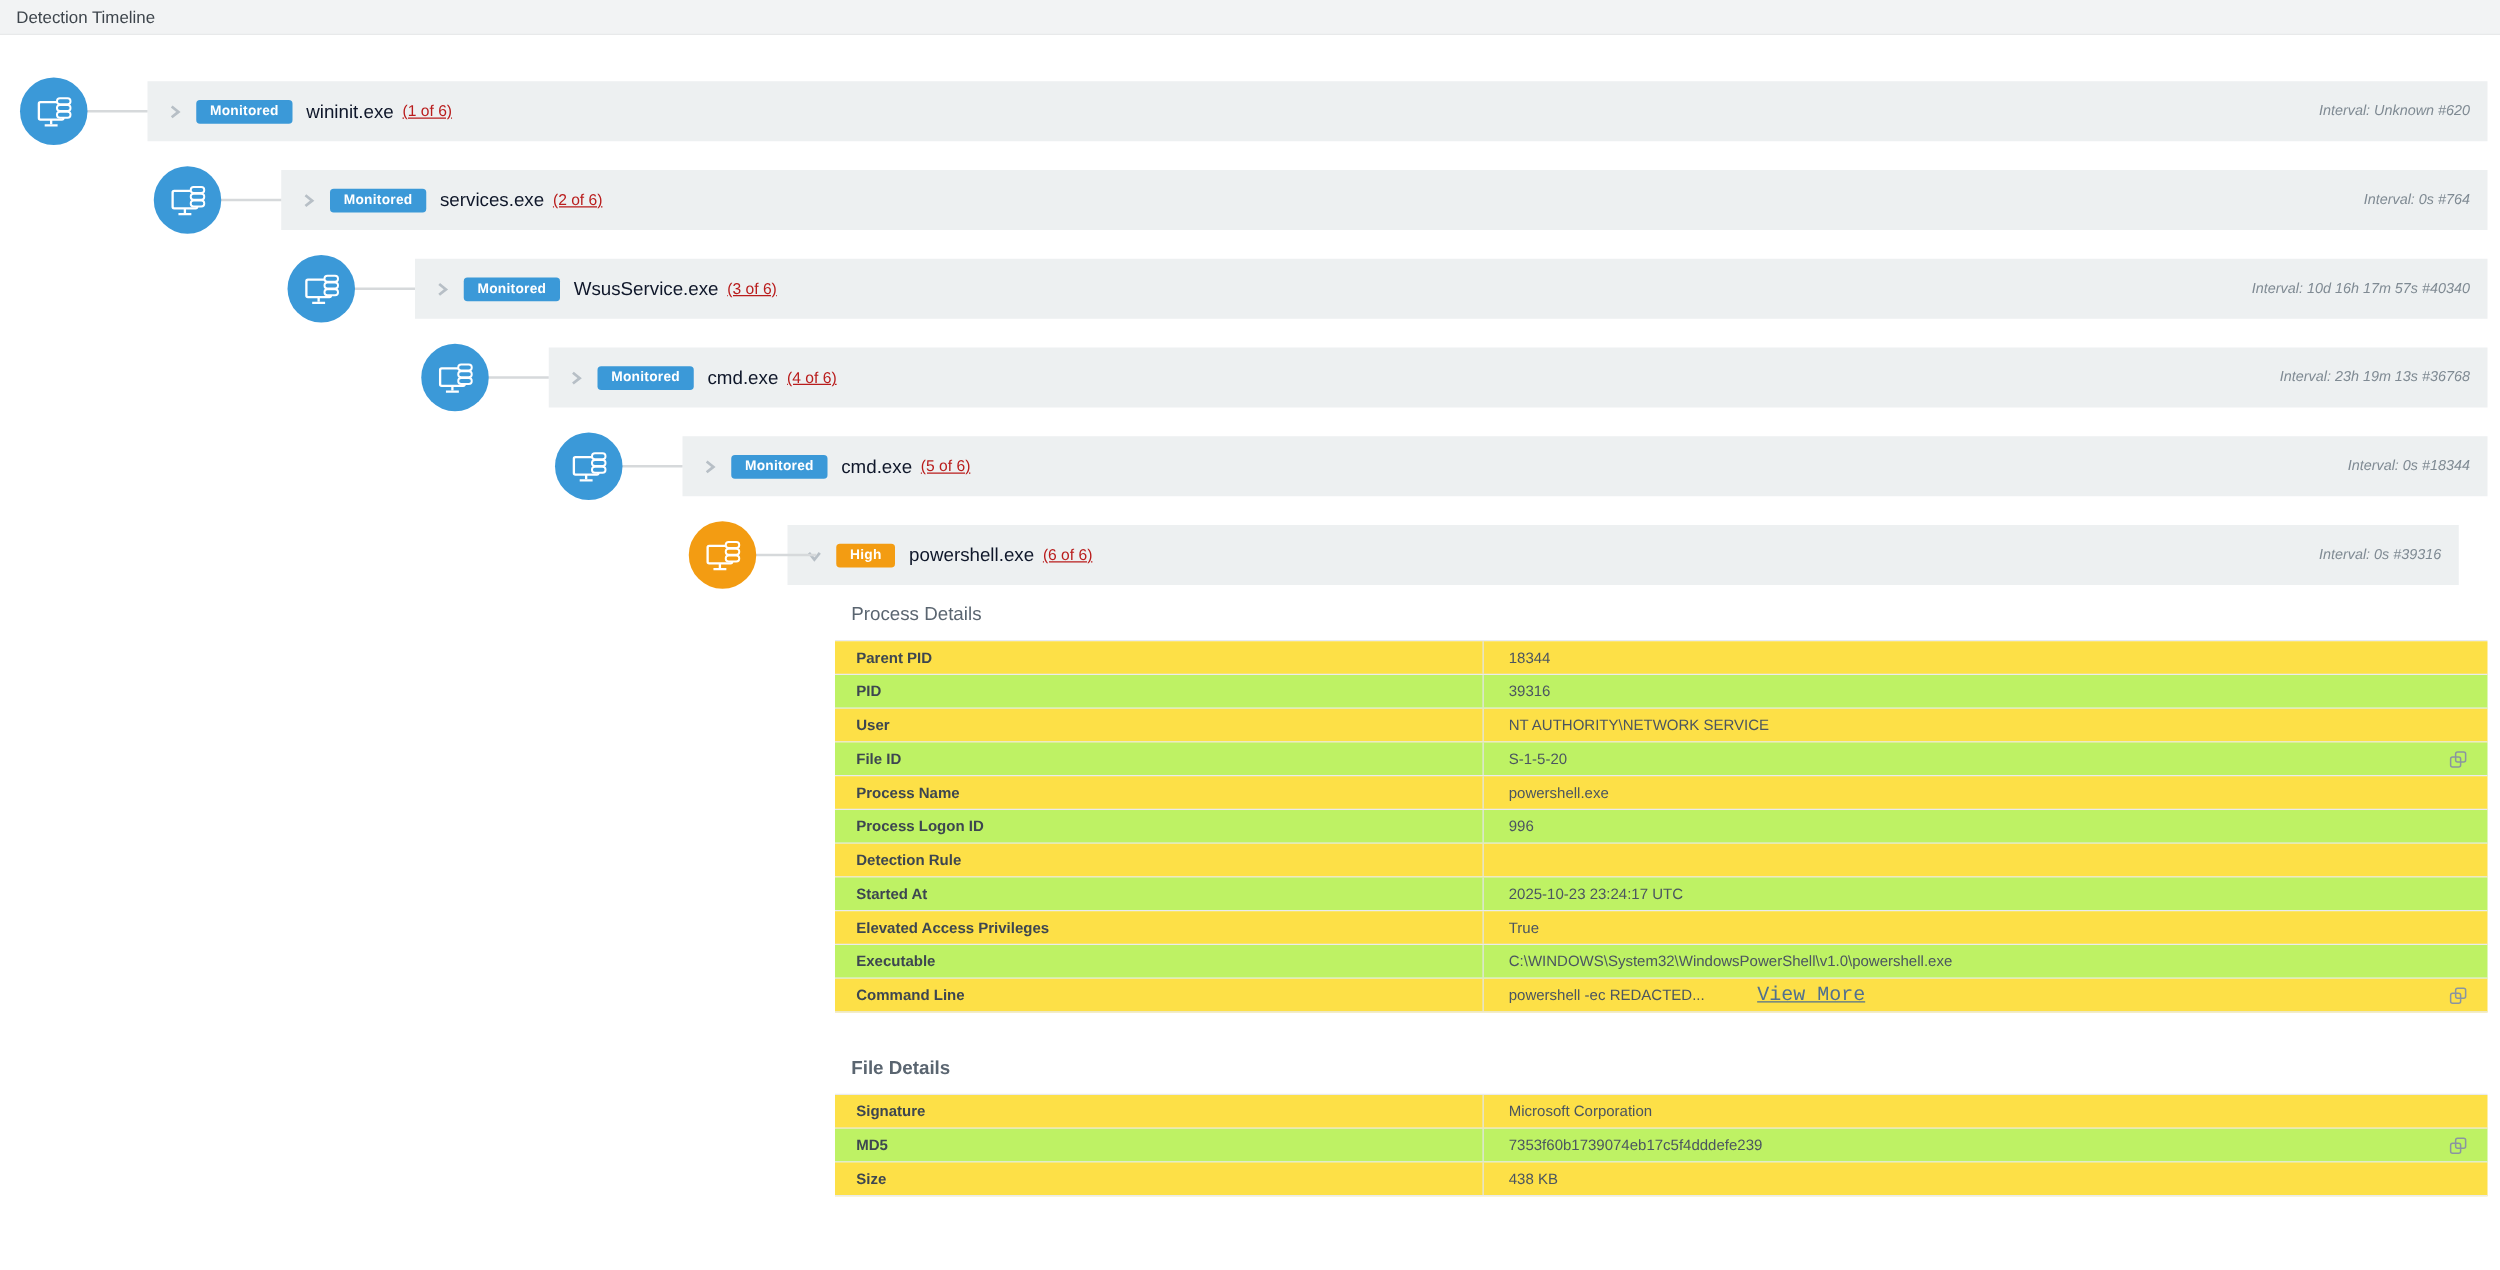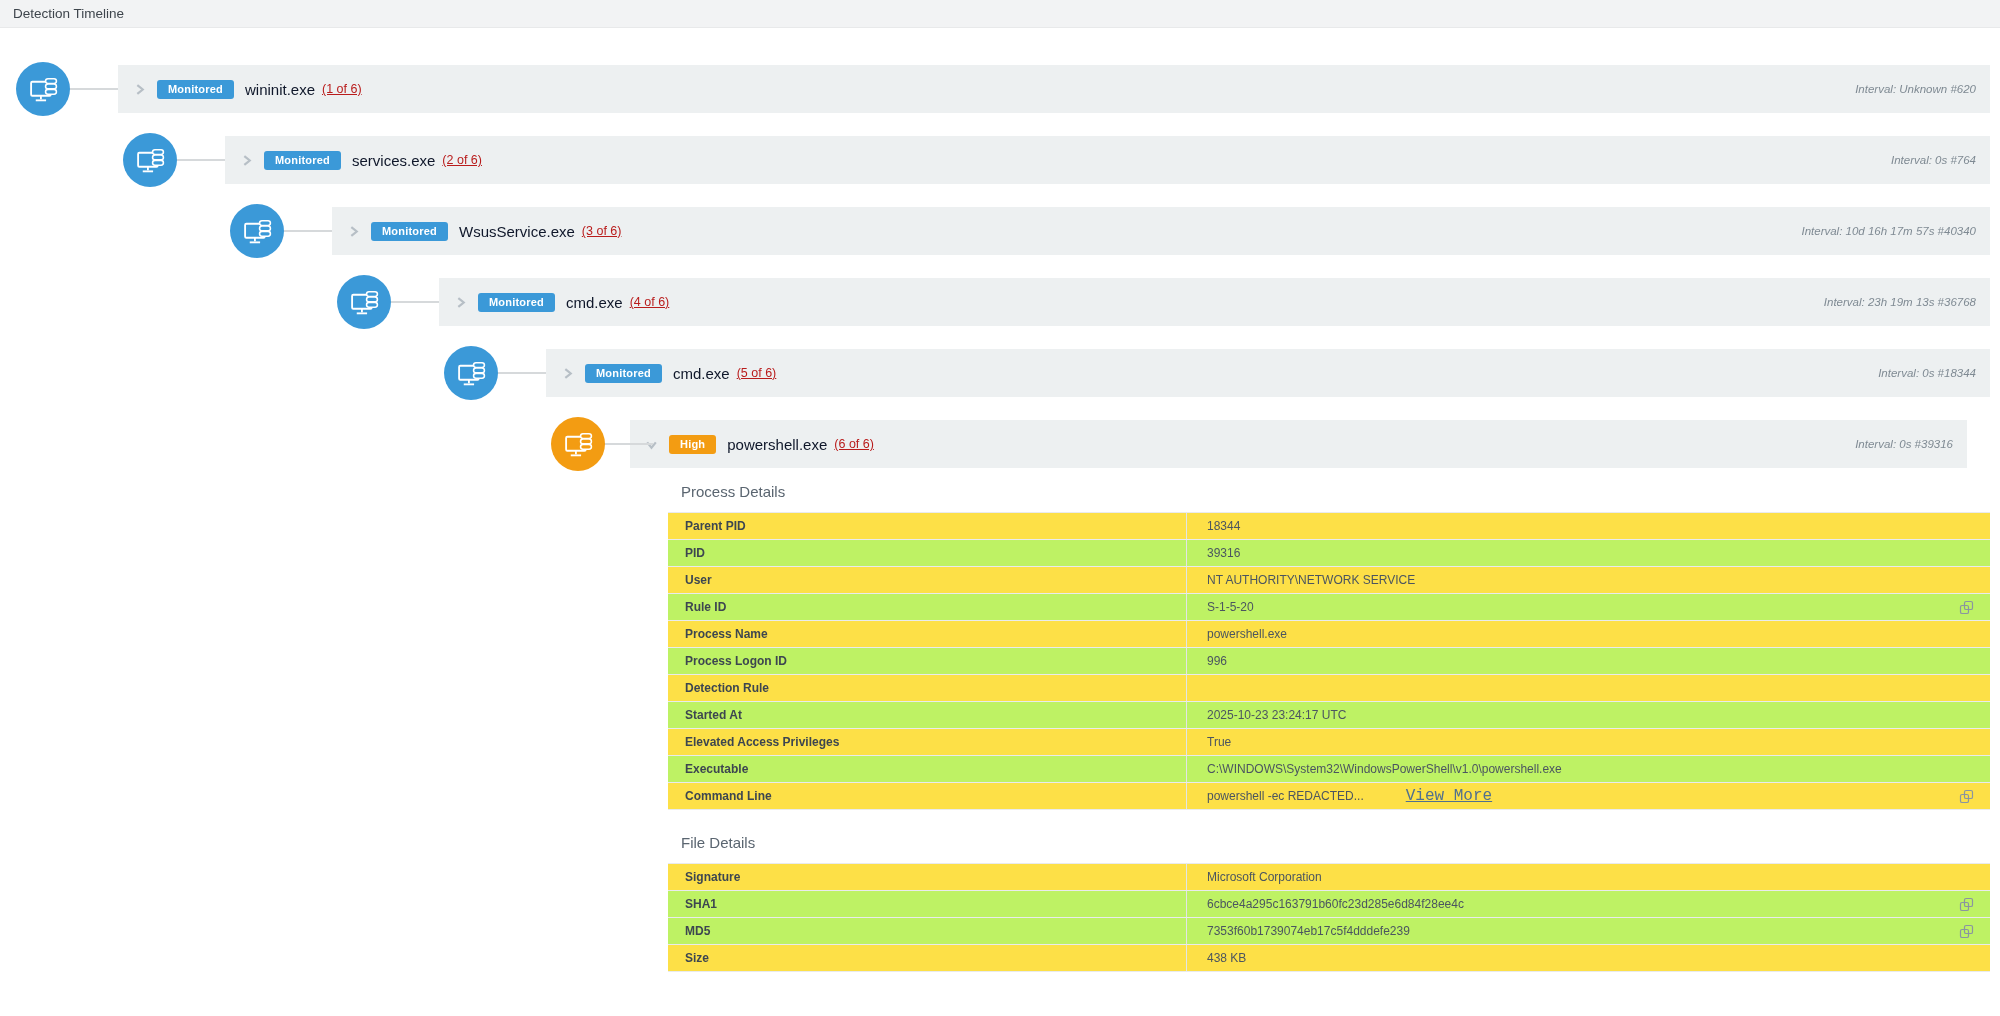--- a/index.html
+++ b/index.html
@@ -25,21 +25,21 @@
   .badge { display: inline-block; color: #fff; font-size: 11px; font-weight: bold;
     padding: 3px 11px 4px; border-radius: 3px; margin-right: 11px; letter-spacing: .2px; }
   .badge.monitored { background: #3b99d8; }
   .badge.high { background: #f39c12; }
   .pname { font-size: 15px; color: #0f172a; margin-right: 7px; }
   .pcount { font-size: 12.5px; color: #b91c1c; text-decoration: underline; }
   .interval { margin-left: auto; font-size: 11.5px; font-style: italic; color: #7f8a93; }
 
   .detail-panel { position: absolute; left: 653px; top: 468px; width: 1337px; background: #fff; }
   .section-title { font-size: 15px; color: #5a6570; margin: 15px 0 12px 28px; }
-  .detail-panel .section-title.second { margin-top: 24px; }
+  .detail-panel .section-title.second { margin-top: 36px; font-weight: bold; }
   .dtable { margin-left: 15px; width: 1322px; border-top: 1px solid #e9ebed; }
   .drow { display: flex; height: 27px; align-items: stretch; border-bottom: 1px solid #e9ebed;
     background: #bef264; }
   .drow.odd { background: #fde047; }
   .cell-label { width: 518px; flex-shrink: 0; display: flex; align-items: center;
     padding-left: 17px; font-size: 12px; font-weight: bold; color: #3d4650; }
   .cell-value { flex: 1; display: flex; align-items: center; border-left: 1px solid #e2e5e7;
     padding-left: 20px; font-size: 12px; color: #4b5560; }
   .copy-btn { margin-left: auto; margin-right: 16px; display: inline-flex; cursor: pointer; }
   .view-more { margin-left: 42px; font-size: 16px; color: #51708f; text-decoration: underline;
@@ -193,21 +193,21 @@
             <span>39316</span>
           </div>
       </div>
       <div class="drow odd">
         <div class="cell-label">User</div>
         <div class="cell-value">
             <span>NT AUTHORITY\NETWORK SERVICE</span>
           </div>
       </div>
       <div class="drow">
-        <div class="cell-label">Rule ID</div>
+        <div class="cell-label">File ID</div>
         <div class="cell-value">
             <span>S-1-5-20</span>
           <span class="copy-btn">
               <svg width="15" height="15" viewBox="0 0 15 15">
                 <use href="#copy-glyph"></use>
               </svg>
             </span>
         </div>
       </div>
       <div class="drow odd">
@@ -262,31 +262,20 @@
 
     <div class="section-title second">File Details</div>
     <div class="dtable">
       <div class="drow odd">
         <div class="cell-label">Signature</div>
         <div class="cell-value">
             <span>Microsoft Corporation</span>
           </div>
       </div>
       <div class="drow">
-        <div class="cell-label">SHA1</div>
-        <div class="cell-value">
-            <span>6cbce4a295c163791b60fc23d285e6d84f28ee4c</span>
-          <span class="copy-btn">
-              <svg width="15" height="15" viewBox="0 0 15 15">
-                <use href="#copy-glyph"></use>
-              </svg>
-            </span>
-        </div>
-      </div>
-      <div class="drow">
         <div class="cell-label">MD5</div>
         <div class="cell-value">
             <span>7353f60b1739074eb17c5f4dddefe239</span>
           <span class="copy-btn">
               <svg width="15" height="15" viewBox="0 0 15 15">
                 <use href="#copy-glyph"></use>
               </svg>
             </span>
         </div>
       </div>

